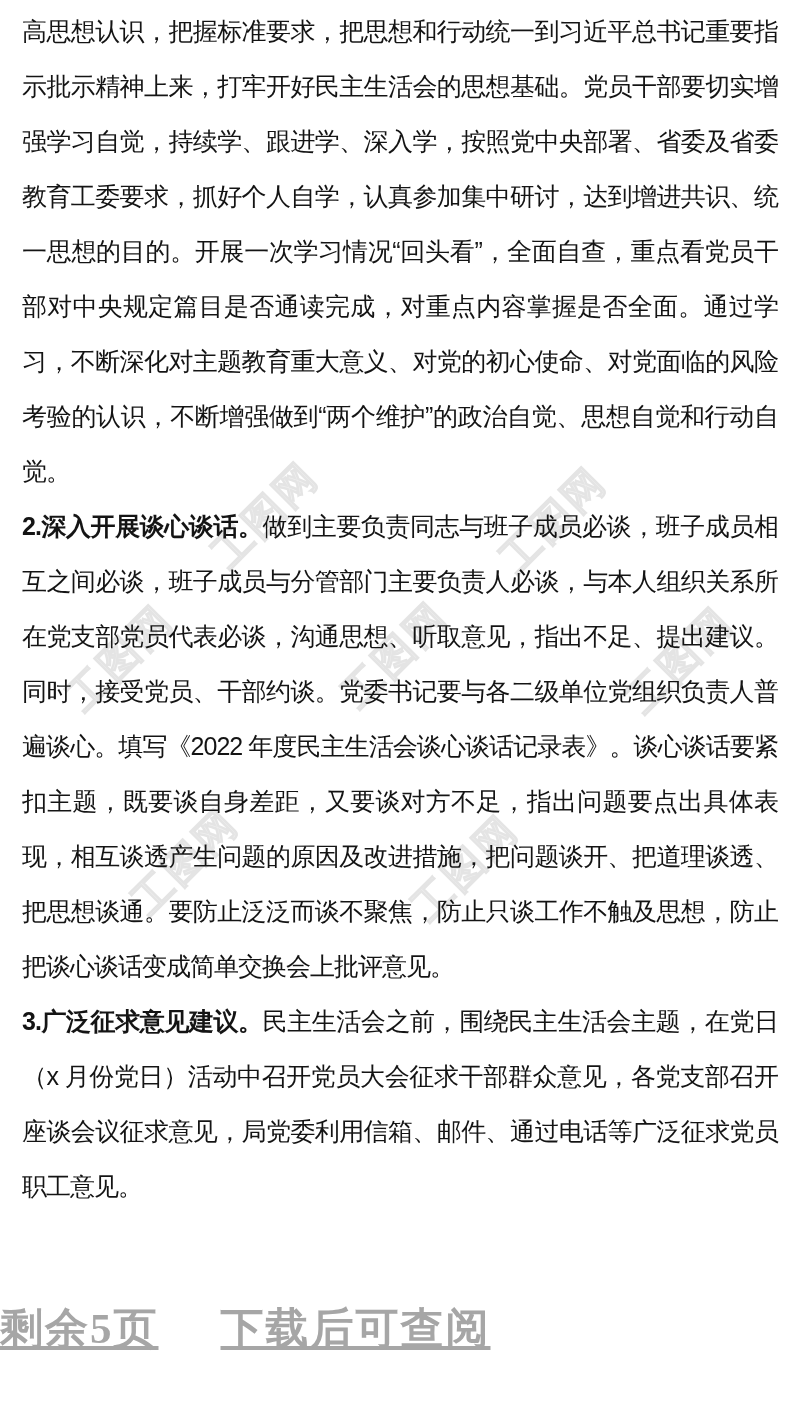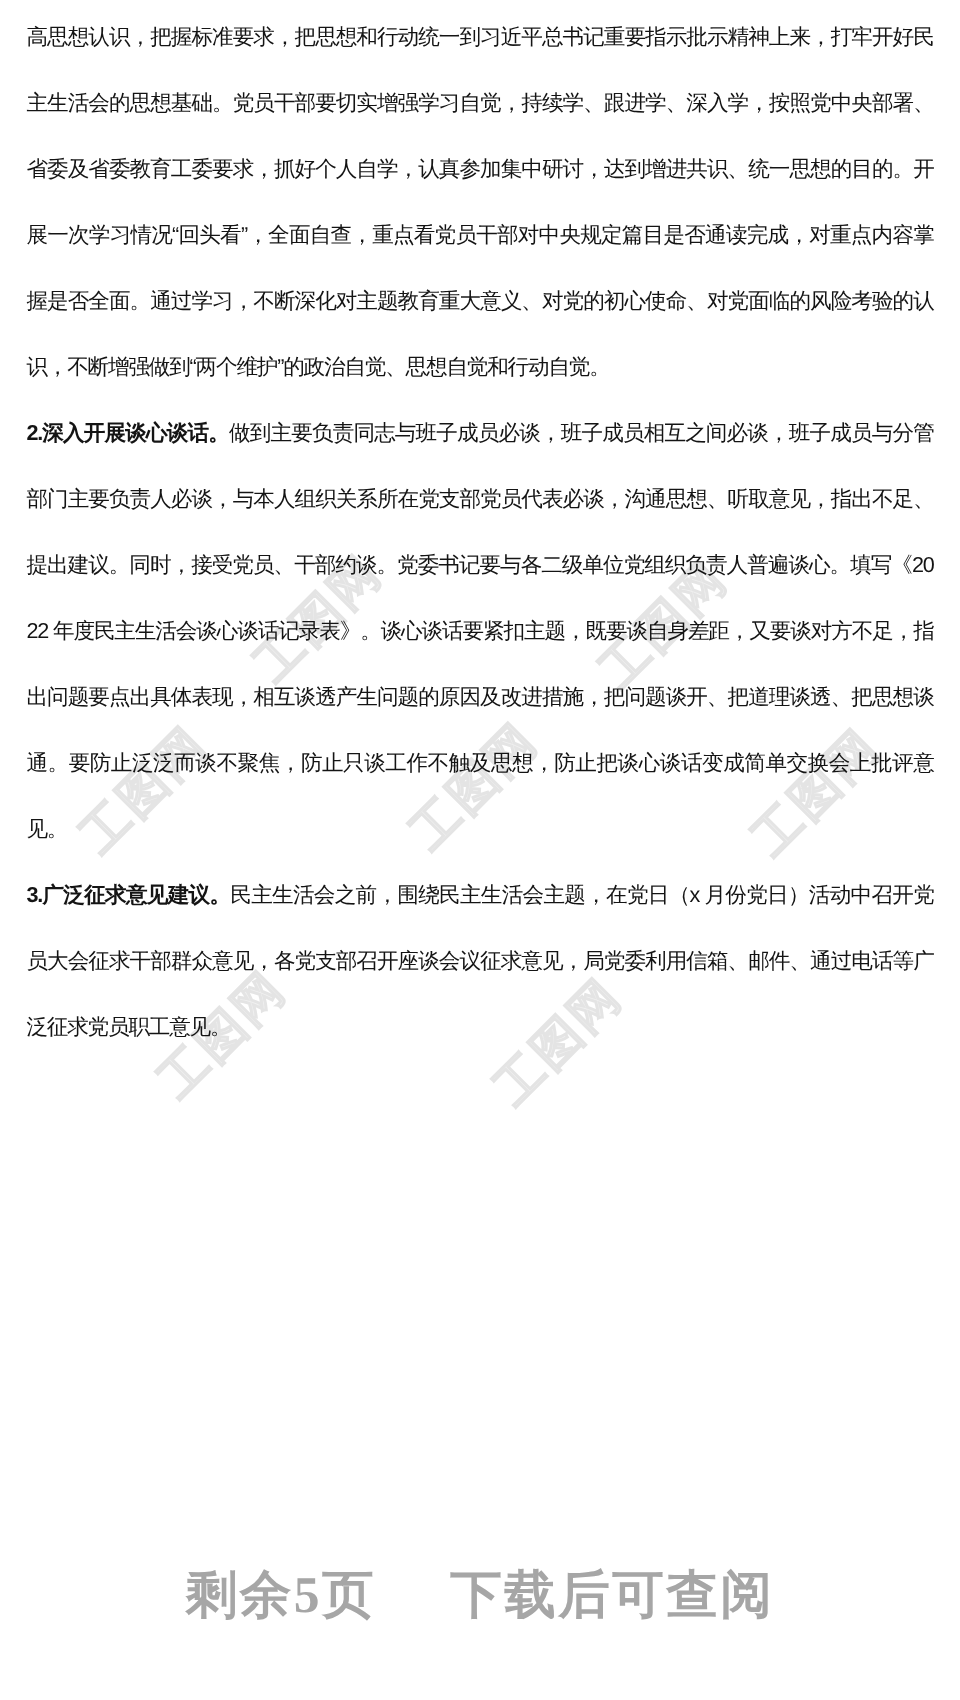--- a/index.html
+++ b/index.html
@@ -33,45 +33,46 @@
     white-space: nowrap;
     user-select: none;
   }
   .content {
     position: relative;
     z-index: 1;
     padding: 4px 22px 0 22px;
   }
   .para {
     margin: 0;
-    font-size: 18px;
+    font-size: 25px;
     line-height: 55px;
     letter-spacing: -1px;
     color: #141414;
     text-align: justify;
     text-justify: inter-character;
     word-break: break-all;
   }
   .para .seg-bold {
     font-weight: 700;
     margin-top: 12px;
   }
   .page-footer {
     position: absolute;
     left: 0;
     top: 1300px;
     width: 100%;
-    text-align: center;
+    text-align: left;
     z-index: 1;
     font-family: "Liberation Serif", "DejaVu Serif", serif;
     font-weight: 700;
     font-size: 43px;
     color: #a6a6a6;
     letter-spacing: 2px;
     white-space: nowrap;
+    text-decoration: underline;
   }
   .page-footer .footer-left {
     margin-right: 62px;
   }
 </style>
 </head>
 <body>
 
 <div class="page">
 

